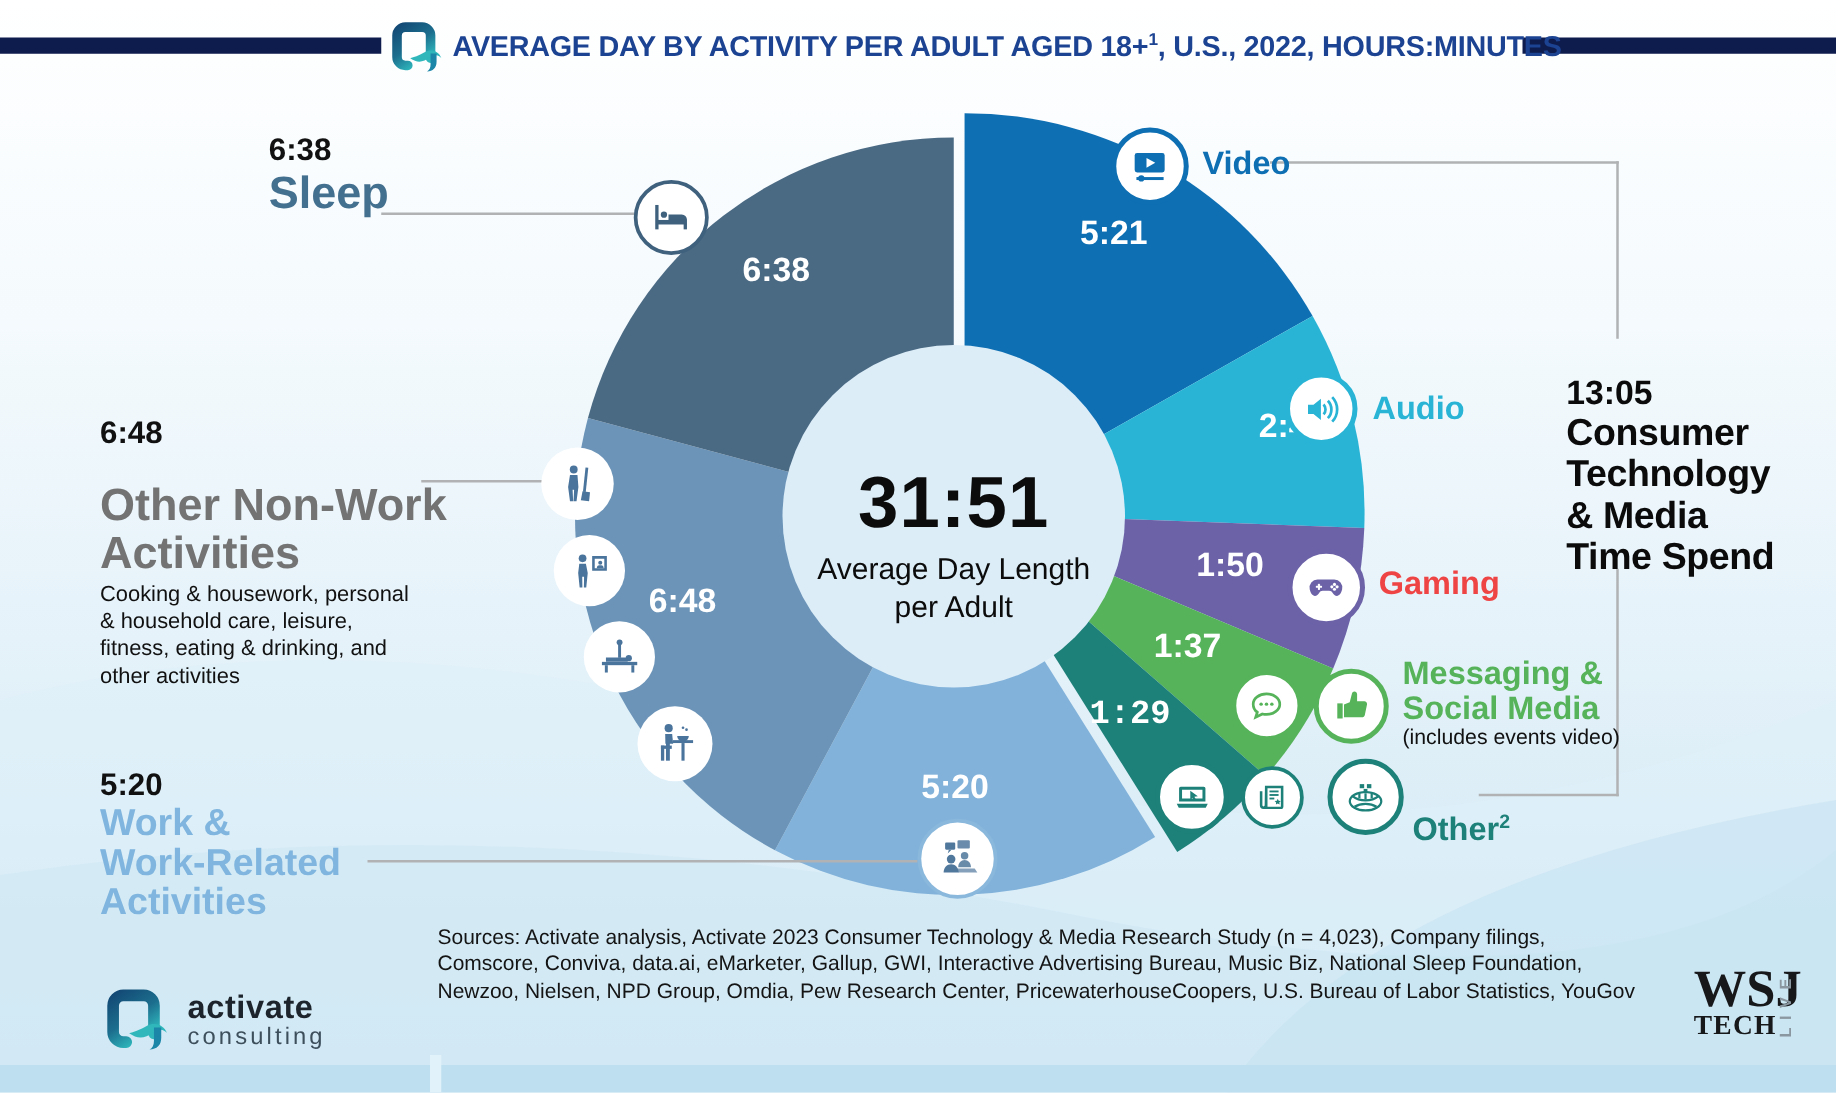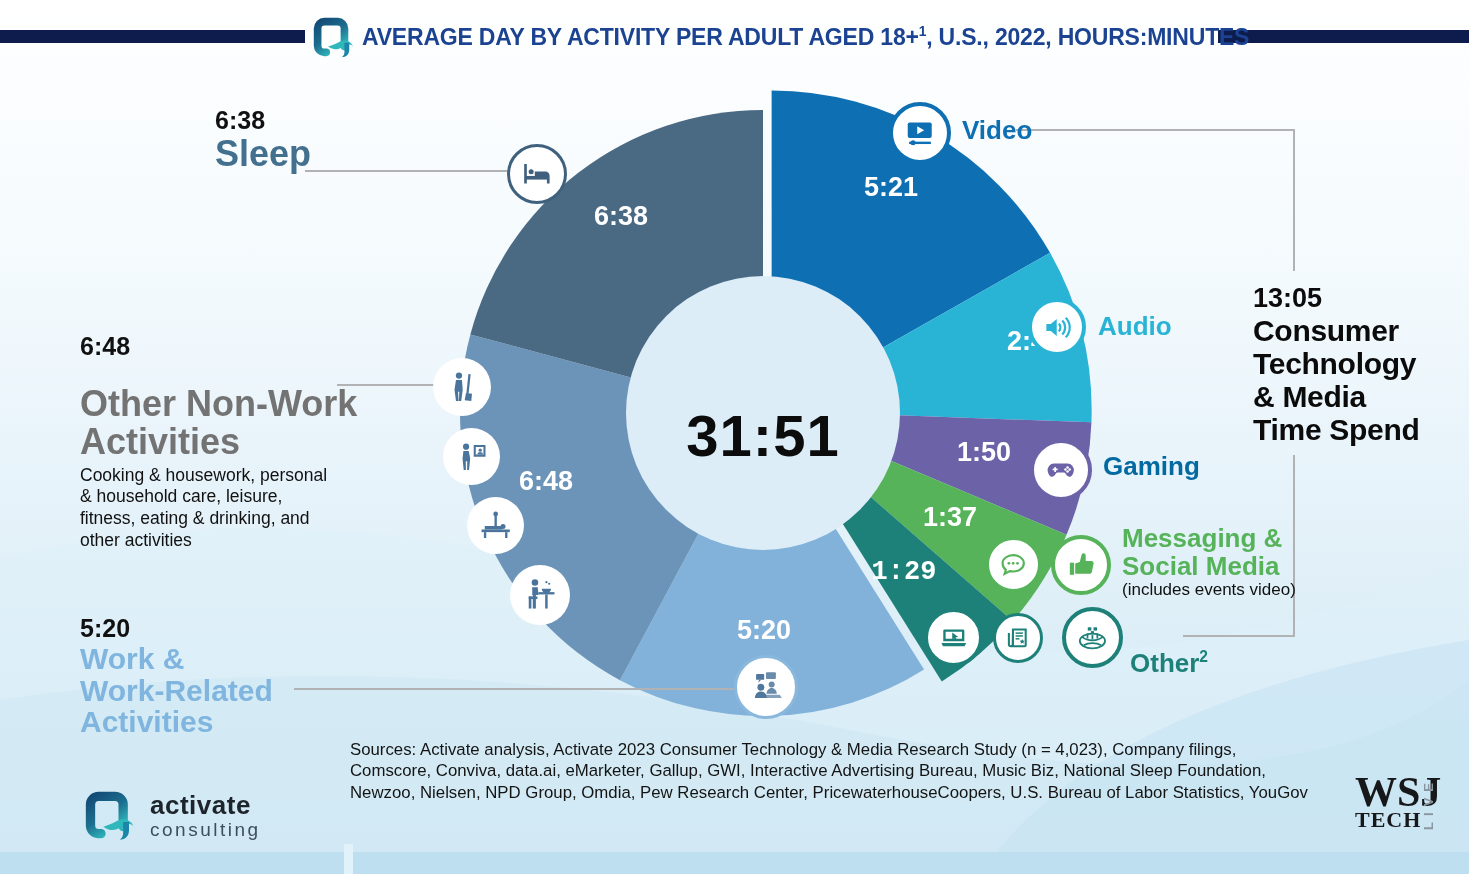--- a/index.html
+++ b/index.html
@@ -23,21 +23,21 @@
   .badge svg{width:62%;height:62%;}
   
   .stime{position:absolute;transform:translate(-50%,-50%);color:#fff;font-weight:700;font-size:27px;}
   
   .timeBlack{font-size:25px;font-weight:700;color:#111;}
   .catTitle{font-weight:700;line-height:1.05;}
   .desc{font-size:17.5px;line-height:1.24;color:#111;margin-top:4px;}
   
   .rlab{font-weight:700;font-size:26px;white-space:pre-line;line-height:1.08;}
   .note{font-size:17px;color:#111;font-weight:500;}
-  .totTime{font-size:27px;font-weight:700;color:#0b0b0b;}
+  .totTime{font-size:27px;font-weight:700;color:#0b0b0b;margin-top:16px;}
   .totLabel{font-size:30px;font-weight:800;color:#0b0b0b;line-height:1.1;white-space:pre-line;letter-spacing:-0.3px;}
   
   .centerText{position:absolute;left:763px;top:435px;transform:translate(-50%,-50%);text-align:center;color:#0c0c0c;}
   .centerText .big{font-size:58px;font-weight:800;letter-spacing:1px;}
   .centerText .sub{font-size:24px;font-weight:500;margin-top:6px;line-height:1.25;}
   
   .foot{position:absolute;left:350px;top:739px;width:1000px;font-size:16.8px;line-height:1.27;color:#141414;font-weight:500;}
   
   .actName{font-size:26px;font-weight:700;color:#1d242b;letter-spacing:0.5px;line-height:1;}
   .actSub{font-size:19px;color:#3e4f5c;letter-spacing:2.5px;line-height:1;margin-top:2px;}
@@ -92,20 +92,22 @@
 <div class="cline" style="left:305px;top:170px;width:208px;height:2px;"></div>
 <div class="cline" style="left:337px;top:384px;width:97px;height:2px;"></div>
 <div class="cline" style="left:294px;top:688px;width:440px;height:2px;"></div>
 <div class="cline" style="left:1016px;top:129px;width:279px;height:2px;"></div>
 <div class="cline" style="left:1183px;top:635px;width:112px;height:2px;"></div>
 <div class="cline" style="left:1293px;top:129px;width:2px;height:142px;"></div>
 <div class="cline" style="left:1293px;top:455px;width:2px;height:182px;"></div>
 
 <div class="centerText">
   <div class="big">31:51</div>
+  <div class="sub pre">Average Day Length
+per Adult</div>
 </div>
 
 <div class="stime" style="left:621px;top:216px;">6:38</div>
 <div class="stime" style="left:891px;top:187px;">5:21</div>
 <div class="stime" style="left:1034px;top:341px;">2:48</div>
 <div class="stime" style="left:984px;top:452px;">1:50</div>
 <div class="stime" style="left:950px;top:517px;">1:37</div>
 <div class="stime" style="left:904px;top:572px;font-family:Liberation Mono, monospace;">1:29</div>
 <div class="stime" style="left:764px;top:630px;">5:20</div>
 <div class="stime" style="left:546px;top:481px;">6:48</div>
@@ -291,21 +293,21 @@
 </div>
 <div class="abs" style="left:80px;top:614px;">
   <div class="timeBlack">5:20</div>
   <div class="catTitle pre" style="font-size:30px;color:#7fb5de;">Work &amp;
 Work-Related
 Activities</div>
 </div>
 
 <div class="rlab abs" style="left:962px;top:116px;color:#0e6fb3;">Video</div>
 <div class="rlab abs" style="left:1098px;top:312px;color:#29b4d6;">Audio</div>
-<div class="rlab abs" style="left:1103px;top:452px;color:#0369a1;">Gaming</div>
+<div class="rlab abs" style="left:1103px;top:452px;color:#ef4444;">Gaming</div>
 <div class="abs" style="left:1122px;top:524px;">
   <div class="rlab pre" style="color:#56b35a;">Messaging &amp;
 Social Media</div>
   <div class="note">(includes events video)</div>
 </div>
 <div class="rlab abs" style="left:1130px;top:621px;color:#1d8079;">
   <span>Other</span><sup>2</sup>
 </div>
 <div class="abs" style="left:1253px;top:283px;">
   <div class="totTime">13:05</div>

